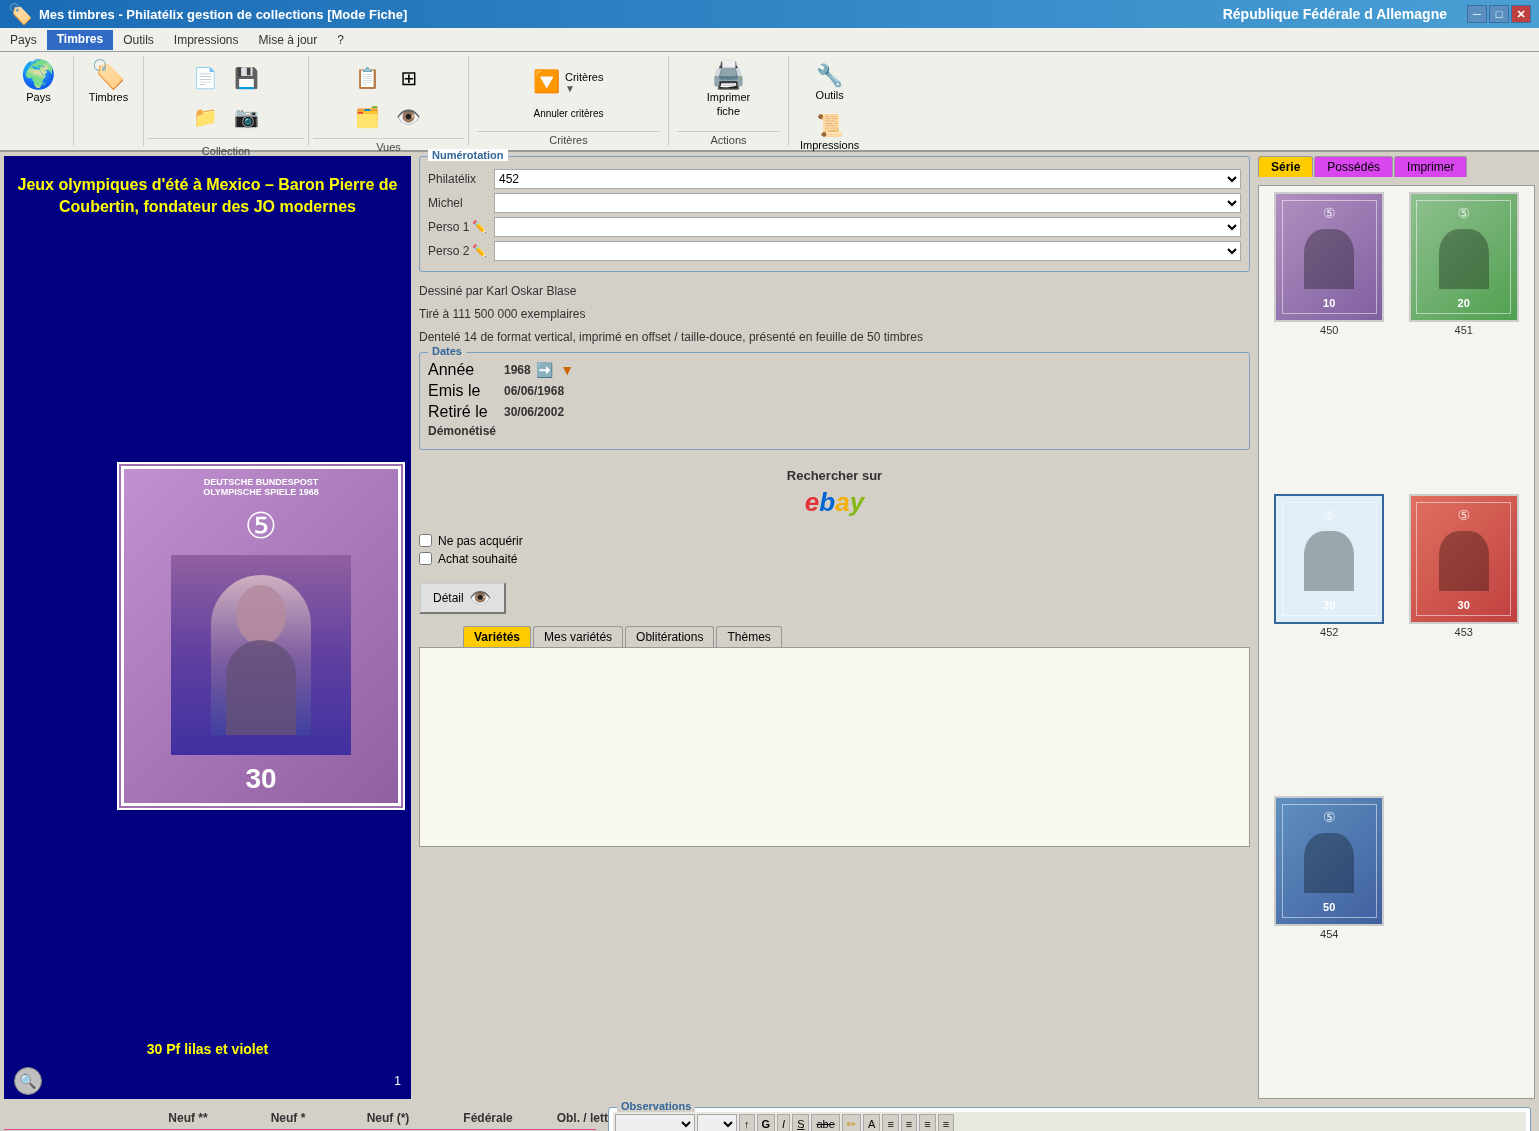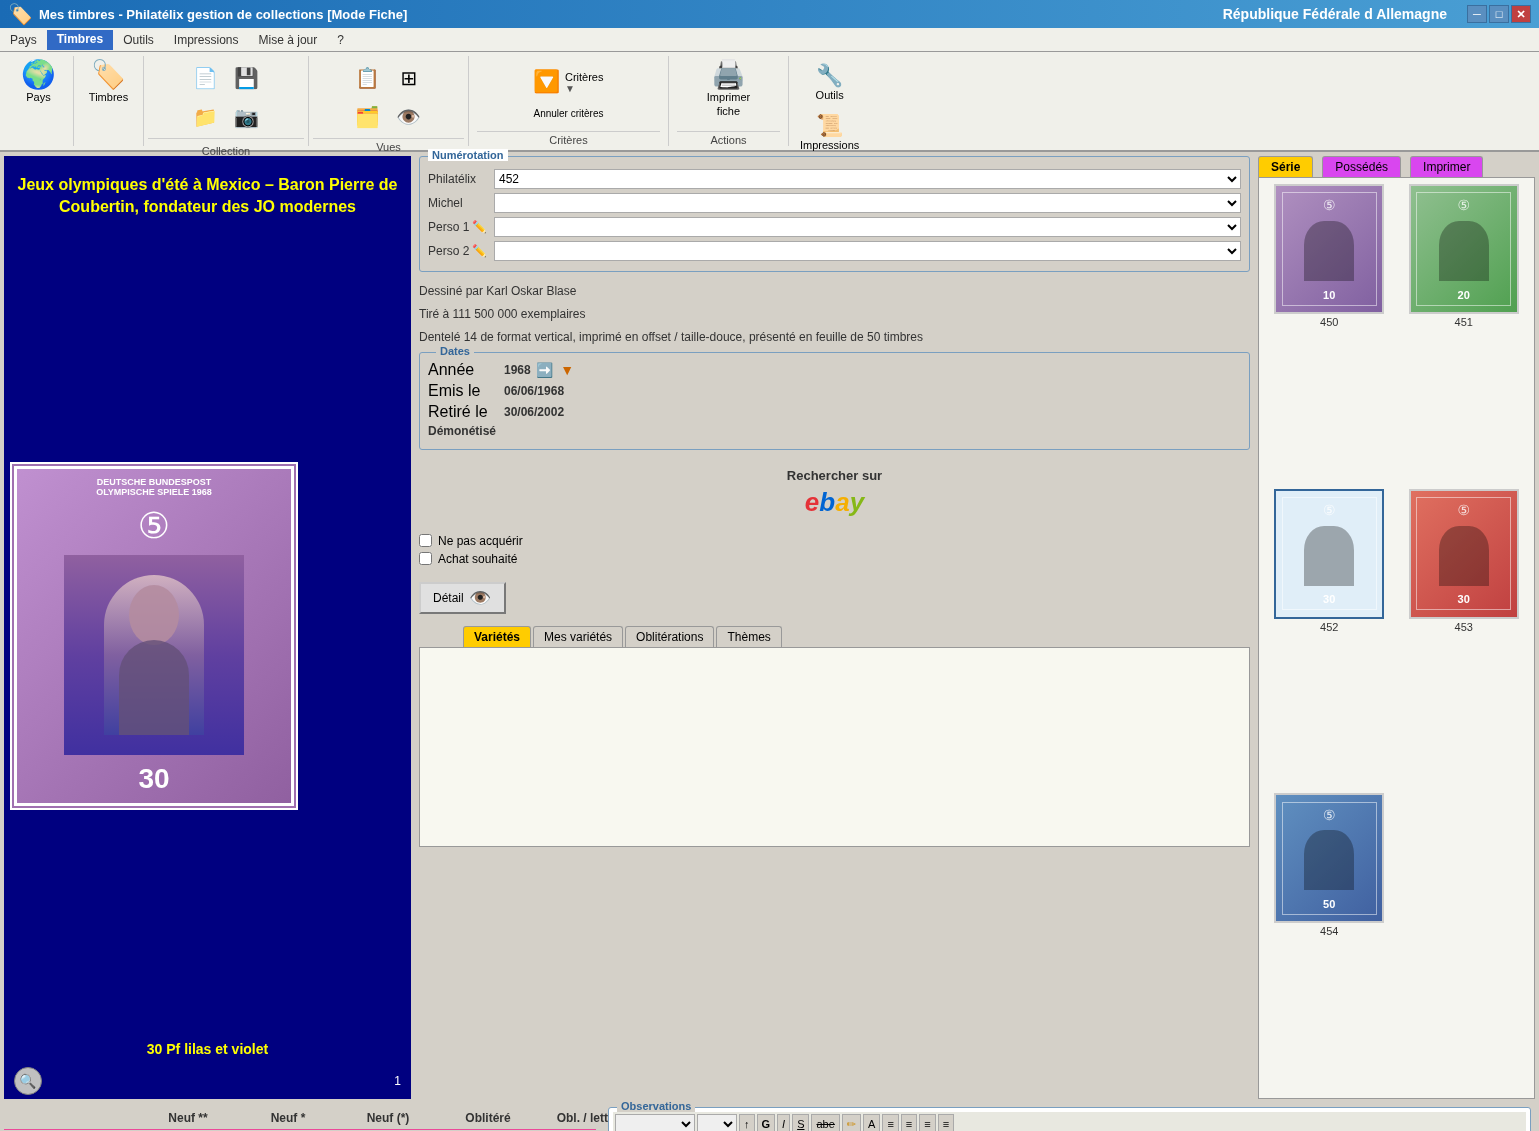--- a/index.html
+++ b/index.html
@@ -116,21 +116,21 @@
       line-height: 1.4;
       min-height: 80px;
       display: flex;
       align-items: center;
       justify-content: center;
     }
     .stamp-image-container {
       background: #000080;
       display: flex;
       align-items: center;
-      justify-content: flex-start;
+      justify-content: flex-end;
       flex: 1;
       padding: 10px;
       position: relative;
     }
     .stamp-image {
       width: 280px;
       height: 340px;
       background: linear-gradient(135deg, #c090d0, #9060a0);
       border: 3px solid white;
       display: flex;
@@ -232,21 +232,21 @@
     }
     .dates-section {
       border: 1px solid #7a9fc0;
       border-radius: 3px;
       padding: 8px;
       position: relative;
       margin-bottom: 6px;
     }
     .section-label {
       position: absolute;
-      top: -8px; left: 16px;
+      top: -8px; left: 8px;
       background: #d4d0c8;
       padding: 0 4px;
       font-size: 11px;
       color: #336699;
       font-weight: bold;
     }
     .dates-row { display: flex; align-items: center; margin-bottom: 3px; gap: 6px; }
     .dates-label { width: 70px; font-size: 16px; }
     .dates-value { font-size: 12px; font-weight: bold; color: #333; }
     .arrow-btn { color: #cc6600; font-size: 14px; cursor: pointer; }
@@ -303,21 +303,21 @@
       padding: 4px;
     }
     
     
     .right-panel {
       width: 285px;
       padding: 4px;
       display: flex;
       flex-direction: column;
     }
-    .right-tabs { display: flex; gap: 8px; margin-bottom: 0; }
+    .right-tabs { display: flex; gap: 0; margin-bottom: 8px; }
     .right-tab {
       padding: 3px 12px;
       border: 1px solid #999;
       border-bottom: none;
       background: #d946ef;
       cursor: pointer;
       font-size: 12px;
       border-radius: 3px 3px 0 0;
       margin-right: 1px;
     }
@@ -759,21 +759,21 @@
 
 <div class="lower-main">
 
   <div class="lower-left">
 
     <div class="cotes-table">
       <div class="col-header"></div>
       <div class="col-header">Neuf **</div>
       <div class="col-header">Neuf *</div>
       <div class="col-header">Neuf (*)</div>
-      <div class="col-header">Oblitéré</div>
+      <div class="col-header">Fédérale</div>
       <div class="col-header">Obl. / lettre</div>
       <div class="col-header total">Total</div>
     </div>
 
     <div class="data-row">
       
       
       
       
       

